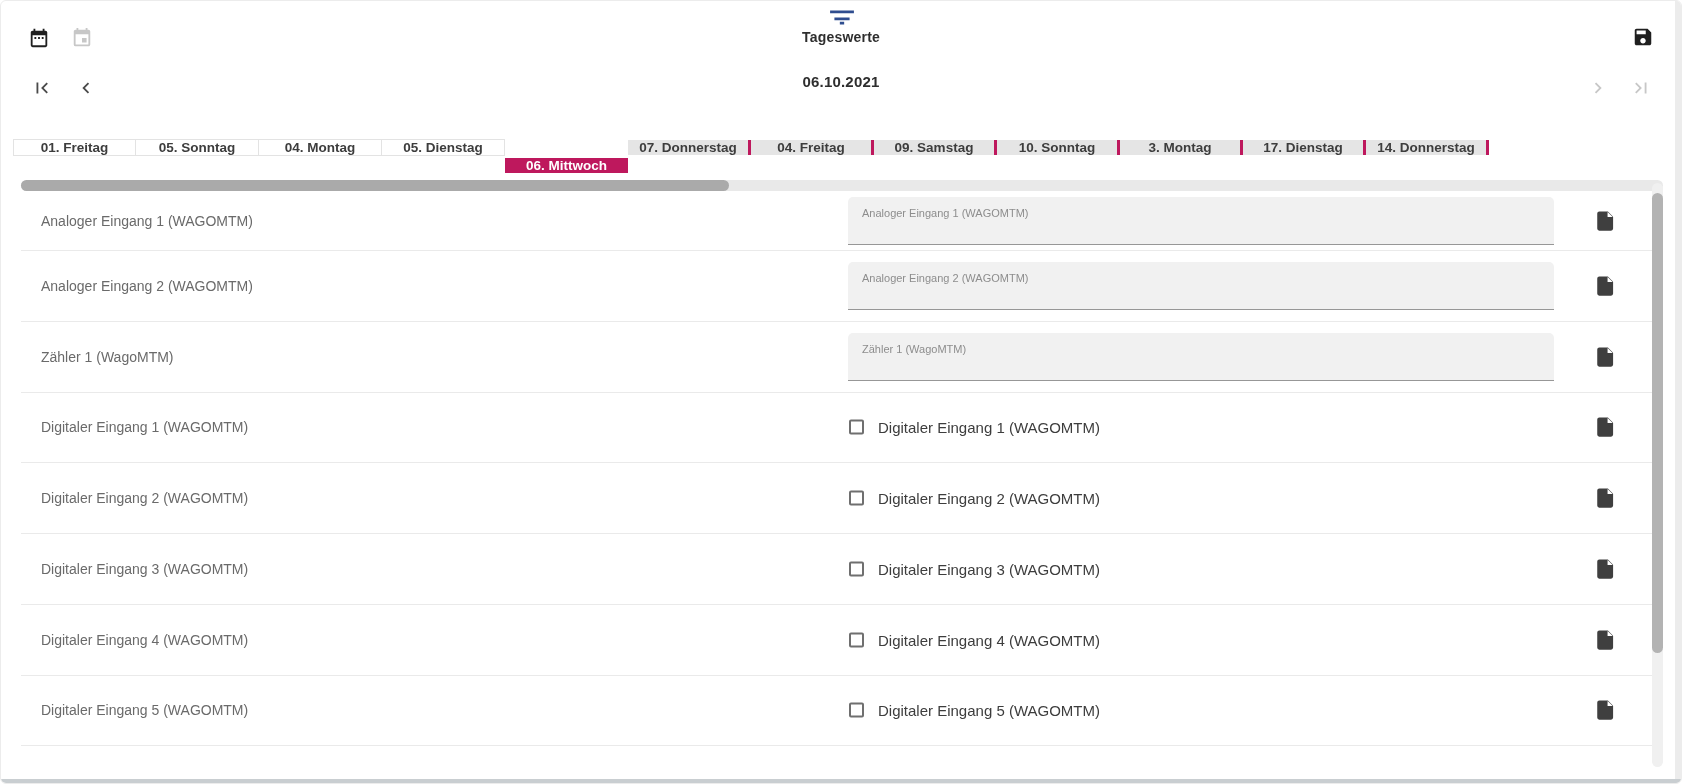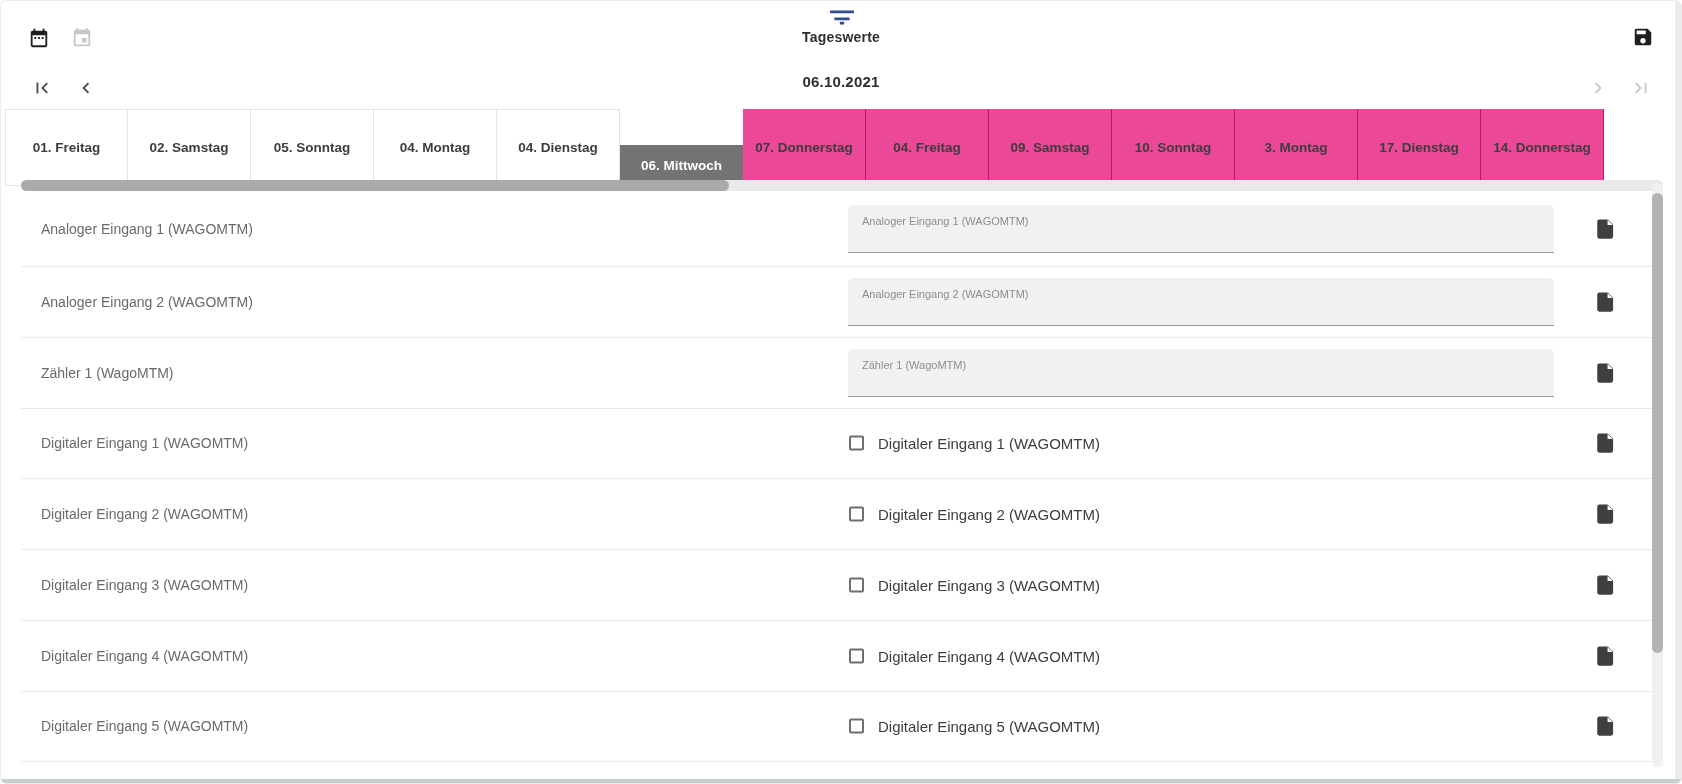--- a/index.html
+++ b/index.html
@@ -7,37 +7,37 @@
     position:relative;width:1682px;height:784px;box-sizing:border-box;
     background:#fff;font-family:"Liberation Sans",sans-serif;
     border:1px solid #ececec;border-radius:6px;overflow:hidden;
   }
   .icon-btn{position:absolute;display:inline-block;line-height:0;cursor:pointer;}
   .title{position:absolute;left:0;top:28px;width:100%;text-align:center;
          font-size:14px;font-weight:bold;color:#2e2e2e;letter-spacing:.2px;}
   .date{position:absolute;left:0;top:72px;width:100%;text-align:center;
         font-size:15px;font-weight:bold;color:#2e2e2e;letter-spacing:.2px;}
   
-  .tabs{position:absolute;left:4px;top:108px;width:1642px;height:77px;
-        display:flex;overflow:hidden;}
+  .tabs{position:absolute;left:12px;top:108px;width:1642px;height:77px;
+        display:flex;overflow:hidden;align-items:center;}
   .tab{flex:0 0 123px;box-sizing:border-box;display:flex;align-items:center;
        justify-content:center;font-size:13.5px;font-weight:bold;color:#3d3d3d;
        white-space:nowrap;cursor:pointer;}
   .tab.past{background:#fff;border:1px solid #e3e3e3;border-left:none;}
   .tab.past:first-child{border-left:1px solid #e3e3e3;}
-  .tab.selected{background:#737373;color:#ffffff;margin-top:36px;}
-  .tab.future{background:#ec4899;border-right:1px solid #be185d;}
+  .tab.selected{background:#be185d;color:#ffffff;margin-top:36px;}
+  .tab.future{background:#e5e5e5;border-right:3px solid #be185d;}
   
   .hscroll{position:absolute;left:20px;top:179px;width:1642px;height:11px;
            background:#e9e9e9;border-radius:6px;}
   .hthumb{width:708px;height:11px;background:#aaaaaa;border-radius:6px;cursor:pointer;}
   
   .rows{position:absolute;left:20px;top:190px;width:1631px;}
   .row{position:relative;height:70.75px;border-bottom:1px solid #eaeaea;box-sizing:border-box;}
-  .row:first-child{height:76px;}
+  .row:first-child{height:60px;}
   .row-label{position:absolute;left:20px;top:50%;transform:translateY(-50%);
              font-size:14px;color:#6a6a6a;}
   .tfield{position:absolute;left:827px;top:50%;transform:translateY(-50%);
           width:706px;height:48px;background:#f1f1f1;border-radius:5px 5px 0 0;
           border-bottom:1px solid #979797;box-sizing:border-box;cursor:text;}
   .tfield .flabel{position:absolute;left:14px;top:10px;font-size:11px;color:#8d8d8d;}
   .cbox{position:absolute;left:828px;top:50%;transform:translateY(-50%);
         width:15px;height:15px;border:2px solid #6f6f6f;border-radius:2px;
         box-sizing:border-box;background:#fff;cursor:pointer;}
   .cblabel{position:absolute;left:857px;top:50%;transform:translateY(-50%);
@@ -96,24 +96,23 @@
       </svg>
   </span>
   <span class="icon-btn" style="left:1629px;top:76px;">
     <svg width="22" height="22" viewBox="0 0 24 24" fill="#c7c7c7">
         <path d="M5.59 7.41L10.18 12l-4.59 4.59L7 18l6-6-6-6zM16 6h2v12h-2z"></path>
       </svg>
   </span>
 
   <div class="tabs">
       <div class="tab past">01. Freitag</div>
-      <div class="tab past">02. Samstag</div>
       <div class="tab past">05. Sonntag</div>
       <div class="tab past">04. Montag</div>
-      <div class="tab past">04. Dienstag</div>
+      <div class="tab past">05. Dienstag</div>
       <div class="tab selected">06. Mittwoch</div>
       <div class="tab future">07. Donnerstag</div>
       <div class="tab future">04. Freitag</div>
       <div class="tab future">09. Samstag</div>
       <div class="tab future">10. Sonntag</div>
       <div class="tab future">3. Montag</div>
       <div class="tab future">17. Dienstag</div>
       <div class="tab future">14. Donnerstag</div>
     </div>
 

